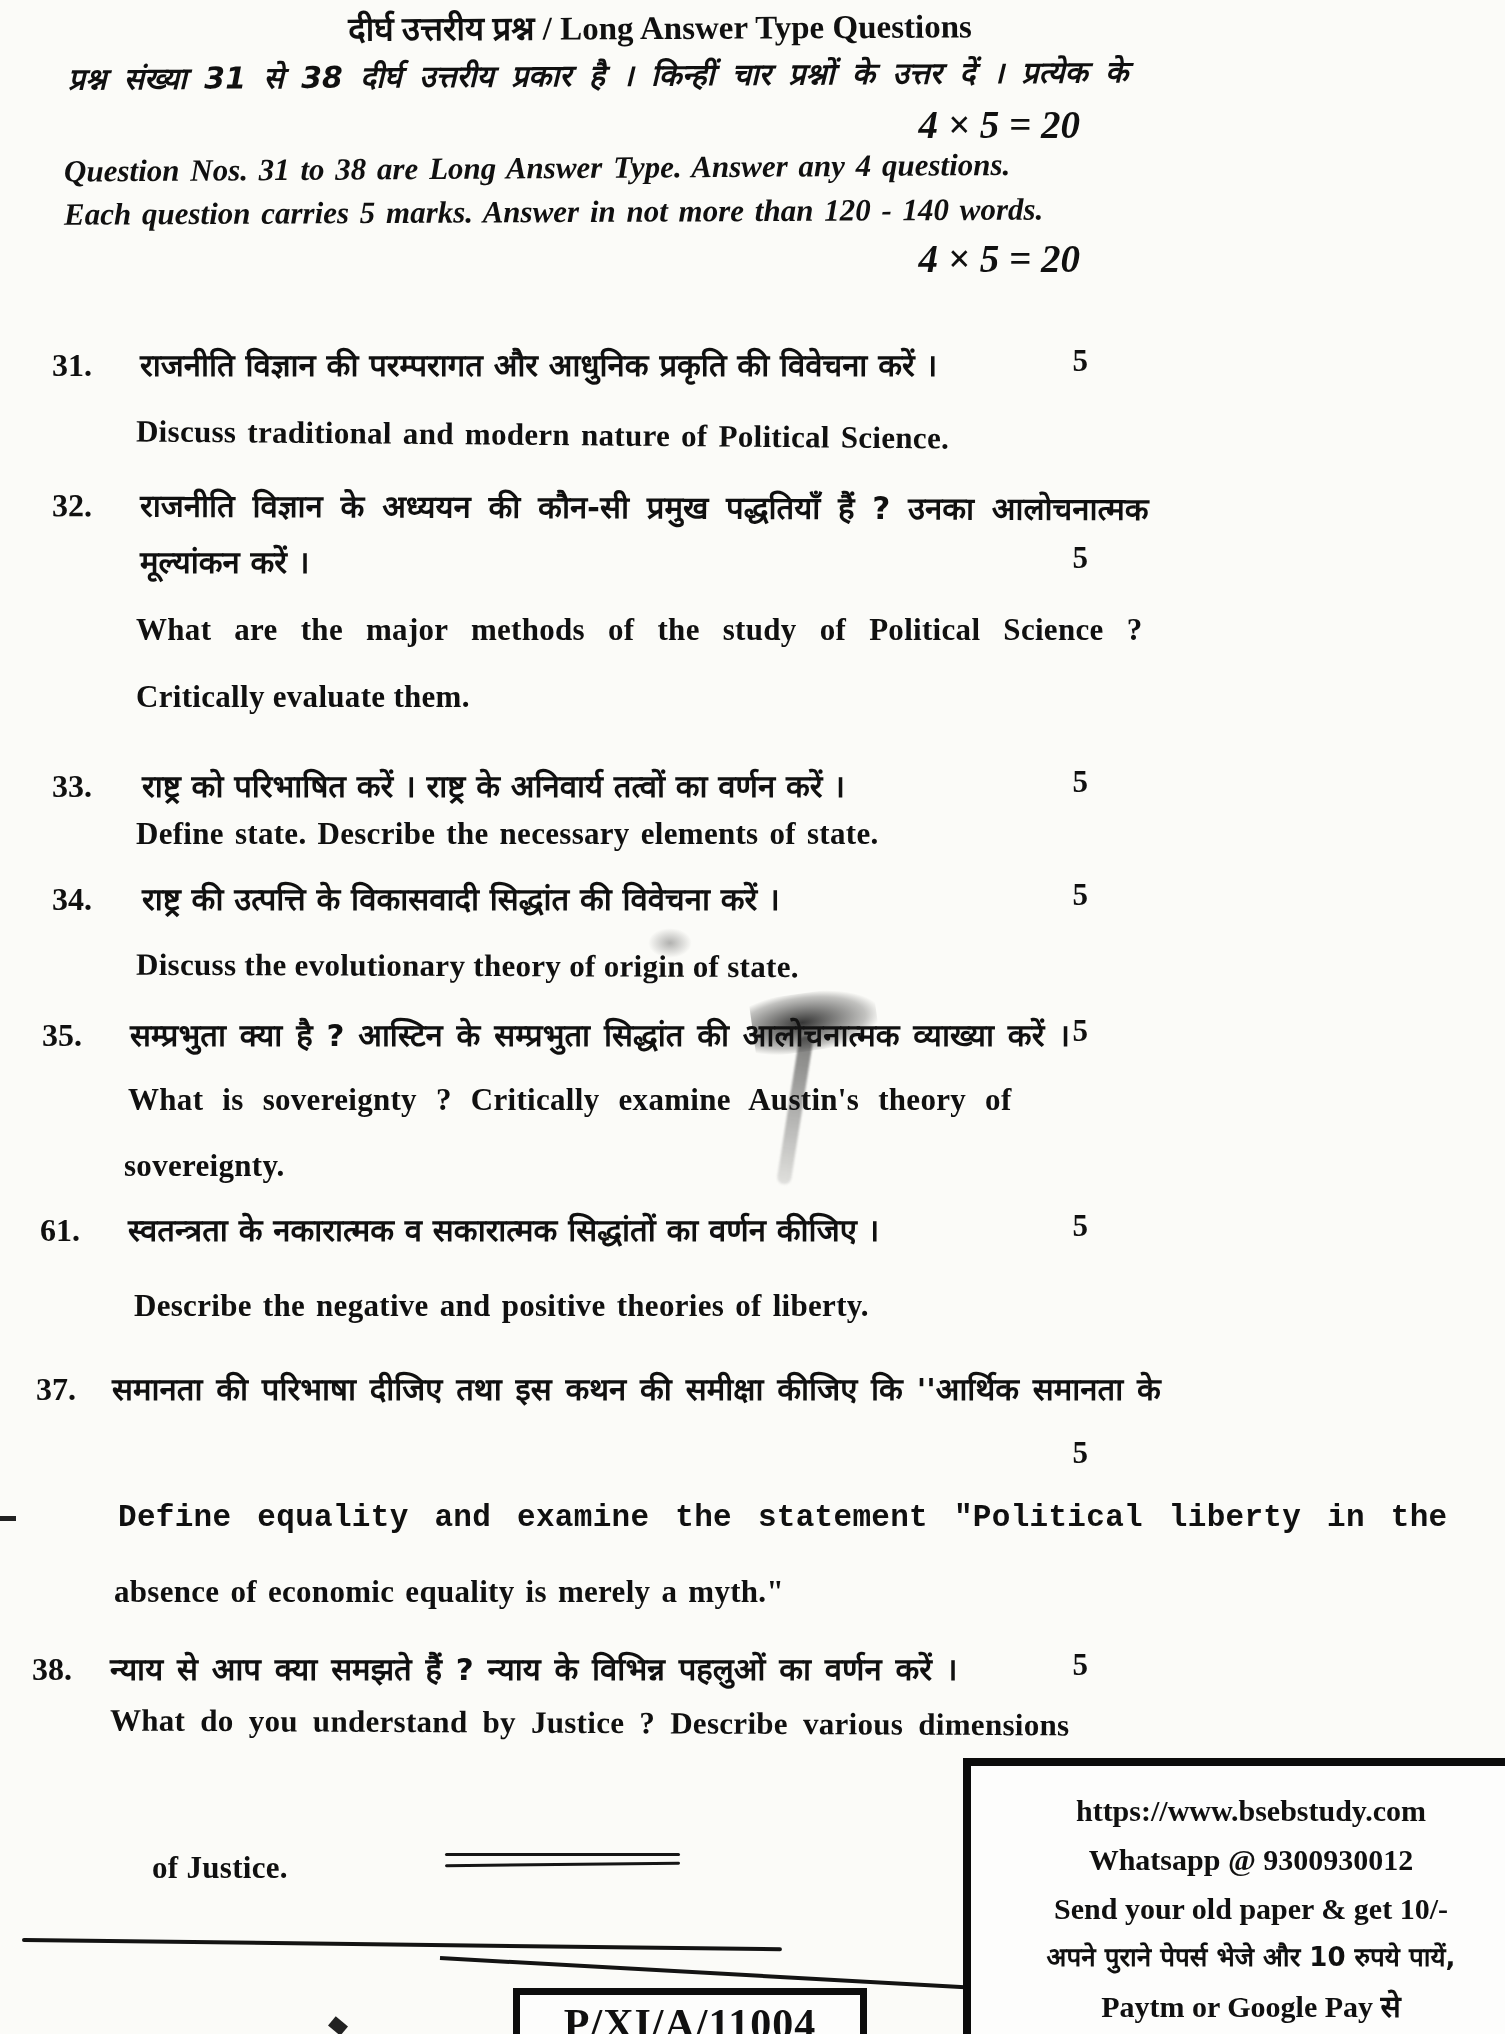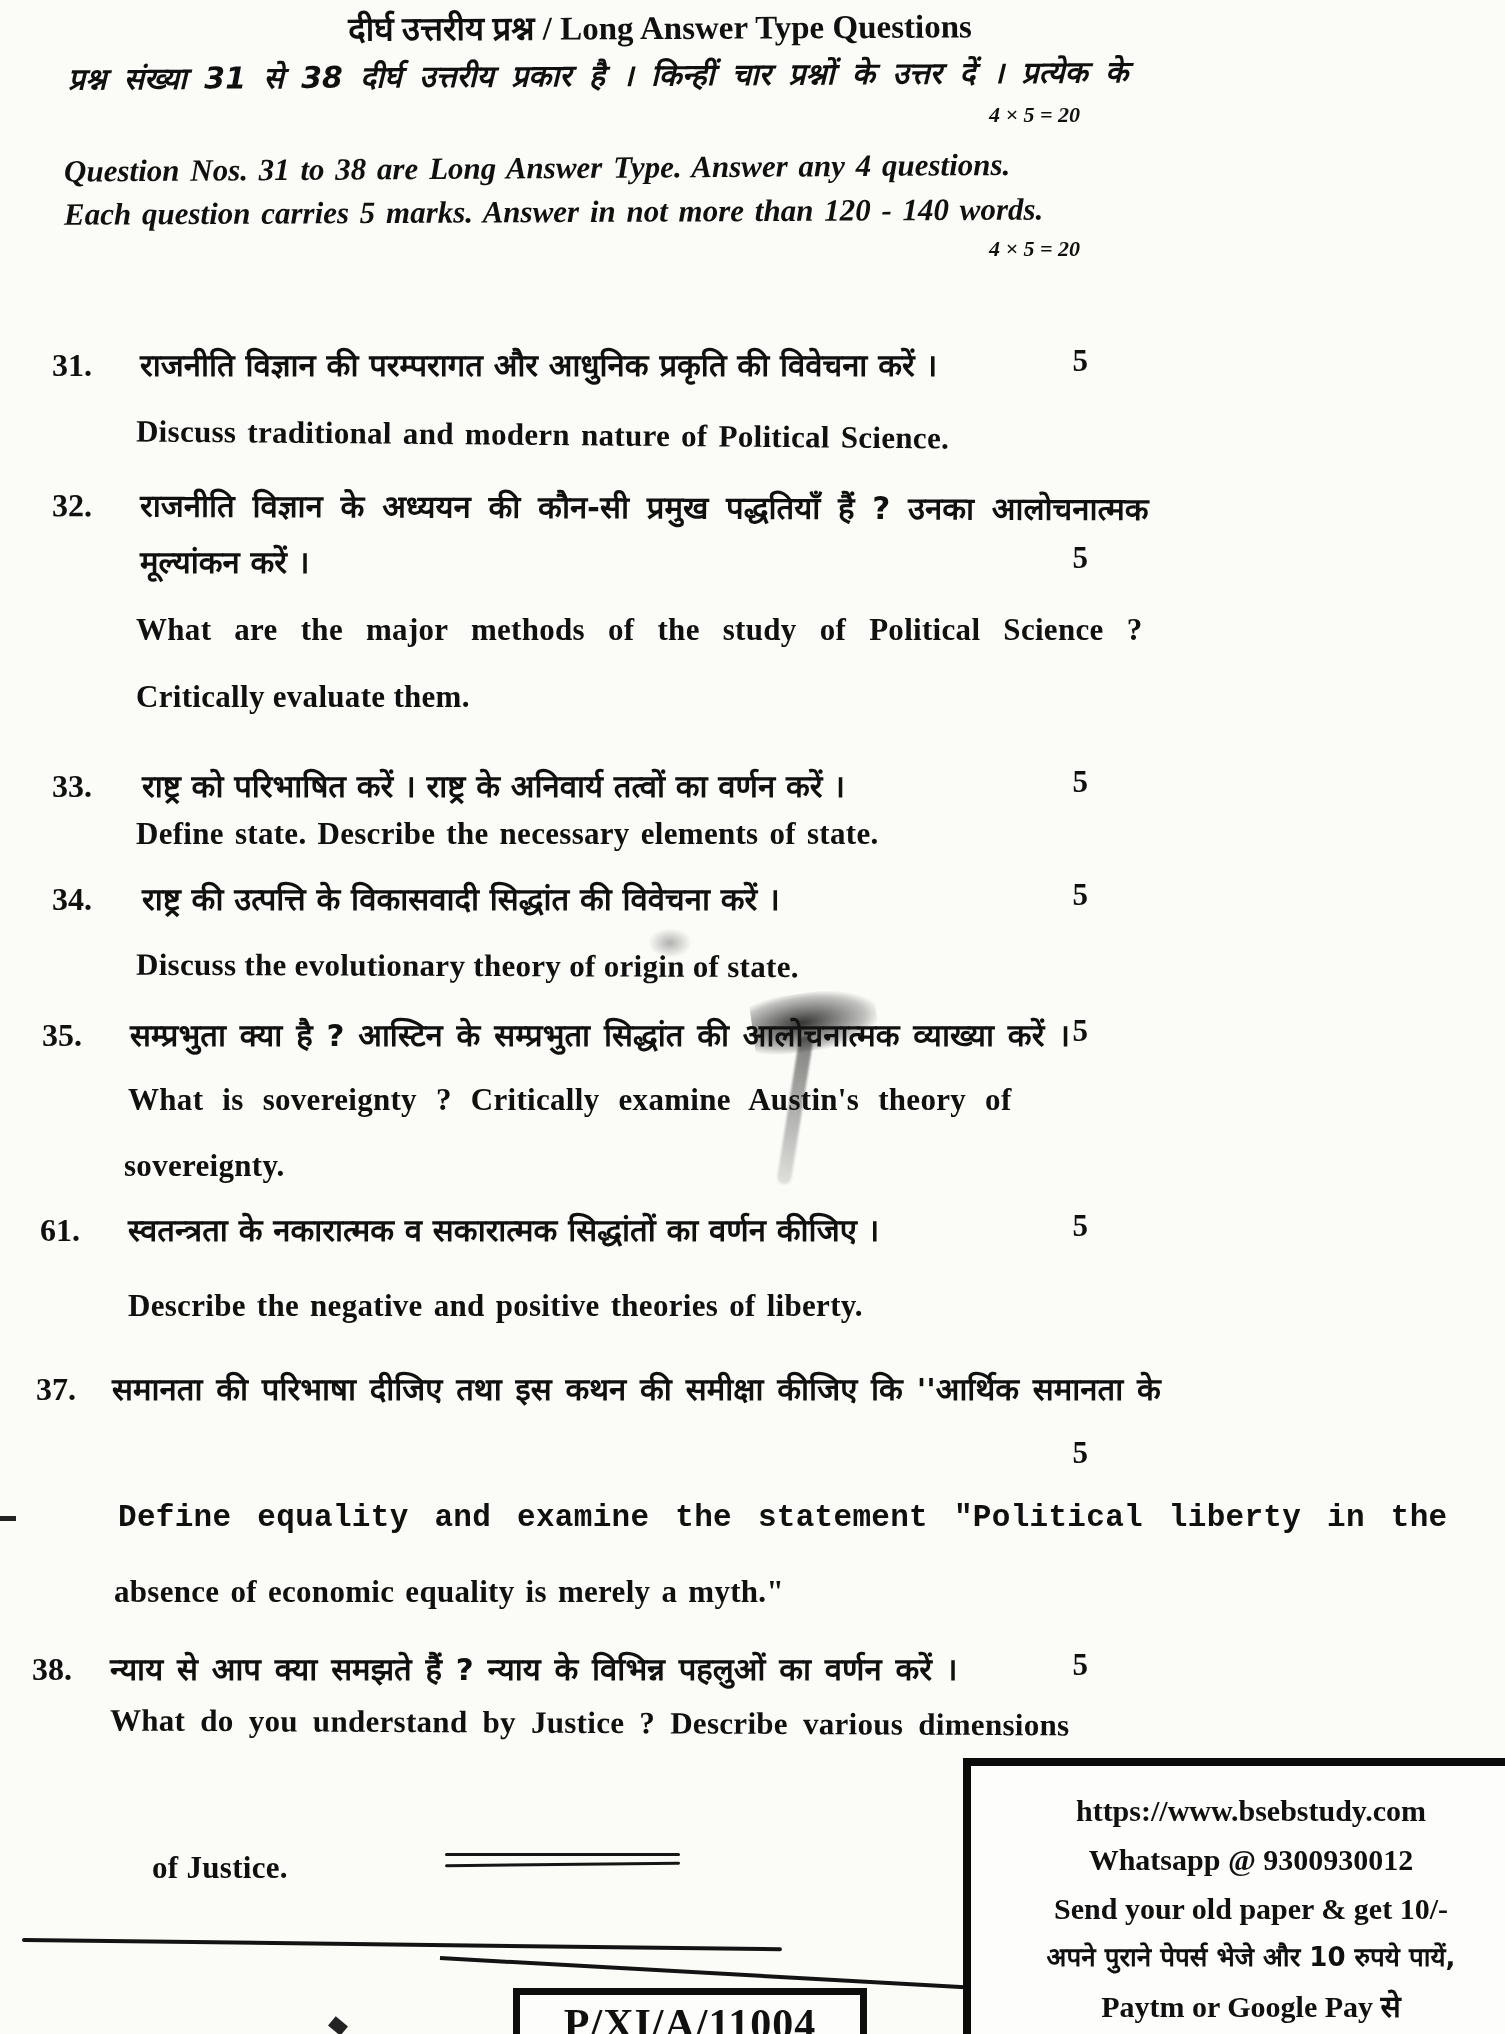--- a/index.html
+++ b/index.html
@@ -18,21 +18,21 @@
             font-weight:600;font-style:italic;font-size:31px;}
   .header{top:4px;left:130px;width:1060px;text-align:center;
           font-family:"Liberation Serif","DejaVu Sans",serif;
           font-weight:700;font-size:33px;transform:rotate(-0.3deg);}
   .qline{left:52px;width:1036px;}
   .qnum{display:inline-block;width:88px;font-family:"Liberation Serif",serif;
         font-weight:600;font-size:32px;vertical-align:baseline;}
   .eline{left:136px;}
   .marks{position:absolute;right:0;top:0;font-family:"Liberation Serif",serif;
          font-weight:600;font-size:31px;}
-  .mtotal{font-family:"Liberation Serif",serif;font-weight:700;font-style:italic;font-size:22px;}
+  .mtotal{font-family:"Liberation Serif",serif;font-weight:700;font-style:italic;font-size:39px;}
   .right-al{text-align:right;}
   
   .ws1{word-spacing:3px;}.ws2{word-spacing:7px;}.ws3{word-spacing:11px;}.ws4{word-spacing:15px;}
   
   #promo{position:absolute;left:963px;top:1758px;width:560px;height:300px;
          border:8px solid #0b0b0b;background:#fdfdfc;text-align:center;
          font-family:"Liberation Serif",serif;font-weight:700;padding-top:20px;box-sizing:content-box;}
   #promo .pline{line-height:49px;font-size:30px;}
   #promo .pline.hin{font-family:"DejaVu Sans",sans-serif;font-size:26px;}
   
@@ -118,21 +118,21 @@
   </div>
   <div class="line eline eng ws3" style="top:1082px;left:128px;">What is sovereignty ? Critically examine Austin's theory of</div>
   <div class="line eline eng" style="top:1148px;left:124px;">sovereignty.</div>
 </div>
 
 <div>
   <div class="line qline hindi" style="top:1208px;left:40px;width:1048px;">
     <span class="qnum">61.</span><span>स्वतन्त्रता के नकारात्मक व सकारात्मक सिद्धांतों का वर्णन कीजिए ।</span>
     <span class="marks">5</span>
   </div>
-  <div class="line eline eng ws1" style="top:1288px;left:128px;font-family:Liberation Serif, serif;">Describe the negative and positive theories of liberty.</div>
+  <div class="line eline eng ws1" style="top:1288px;left:134px;font-family:Liberation Serif, serif;">Describe the negative and positive theories of liberty.</div>
 </div>
 
 <div>
   <div class="line qline hindi" style="top:1367px;left:36px;width:1052px;">
     <span class="qnum" style="width:76px;">37.</span><span class="ws1">समानता की परिभाषा दीजिए तथा इस कथन की समीक्षा कीजिए कि ''आर्थिक समानता के</span>
   </div>
   <div class="line hindi" style="top:1435px;left:112px;width:976px;">
     <span class="marks">5</span>
   </div>
   <div class="line eline eng ws2" style="top:1500px;left:118px;font-family:Liberation Mono, monospace;">Define equality and examine the statement "Political liberty in the</div>

